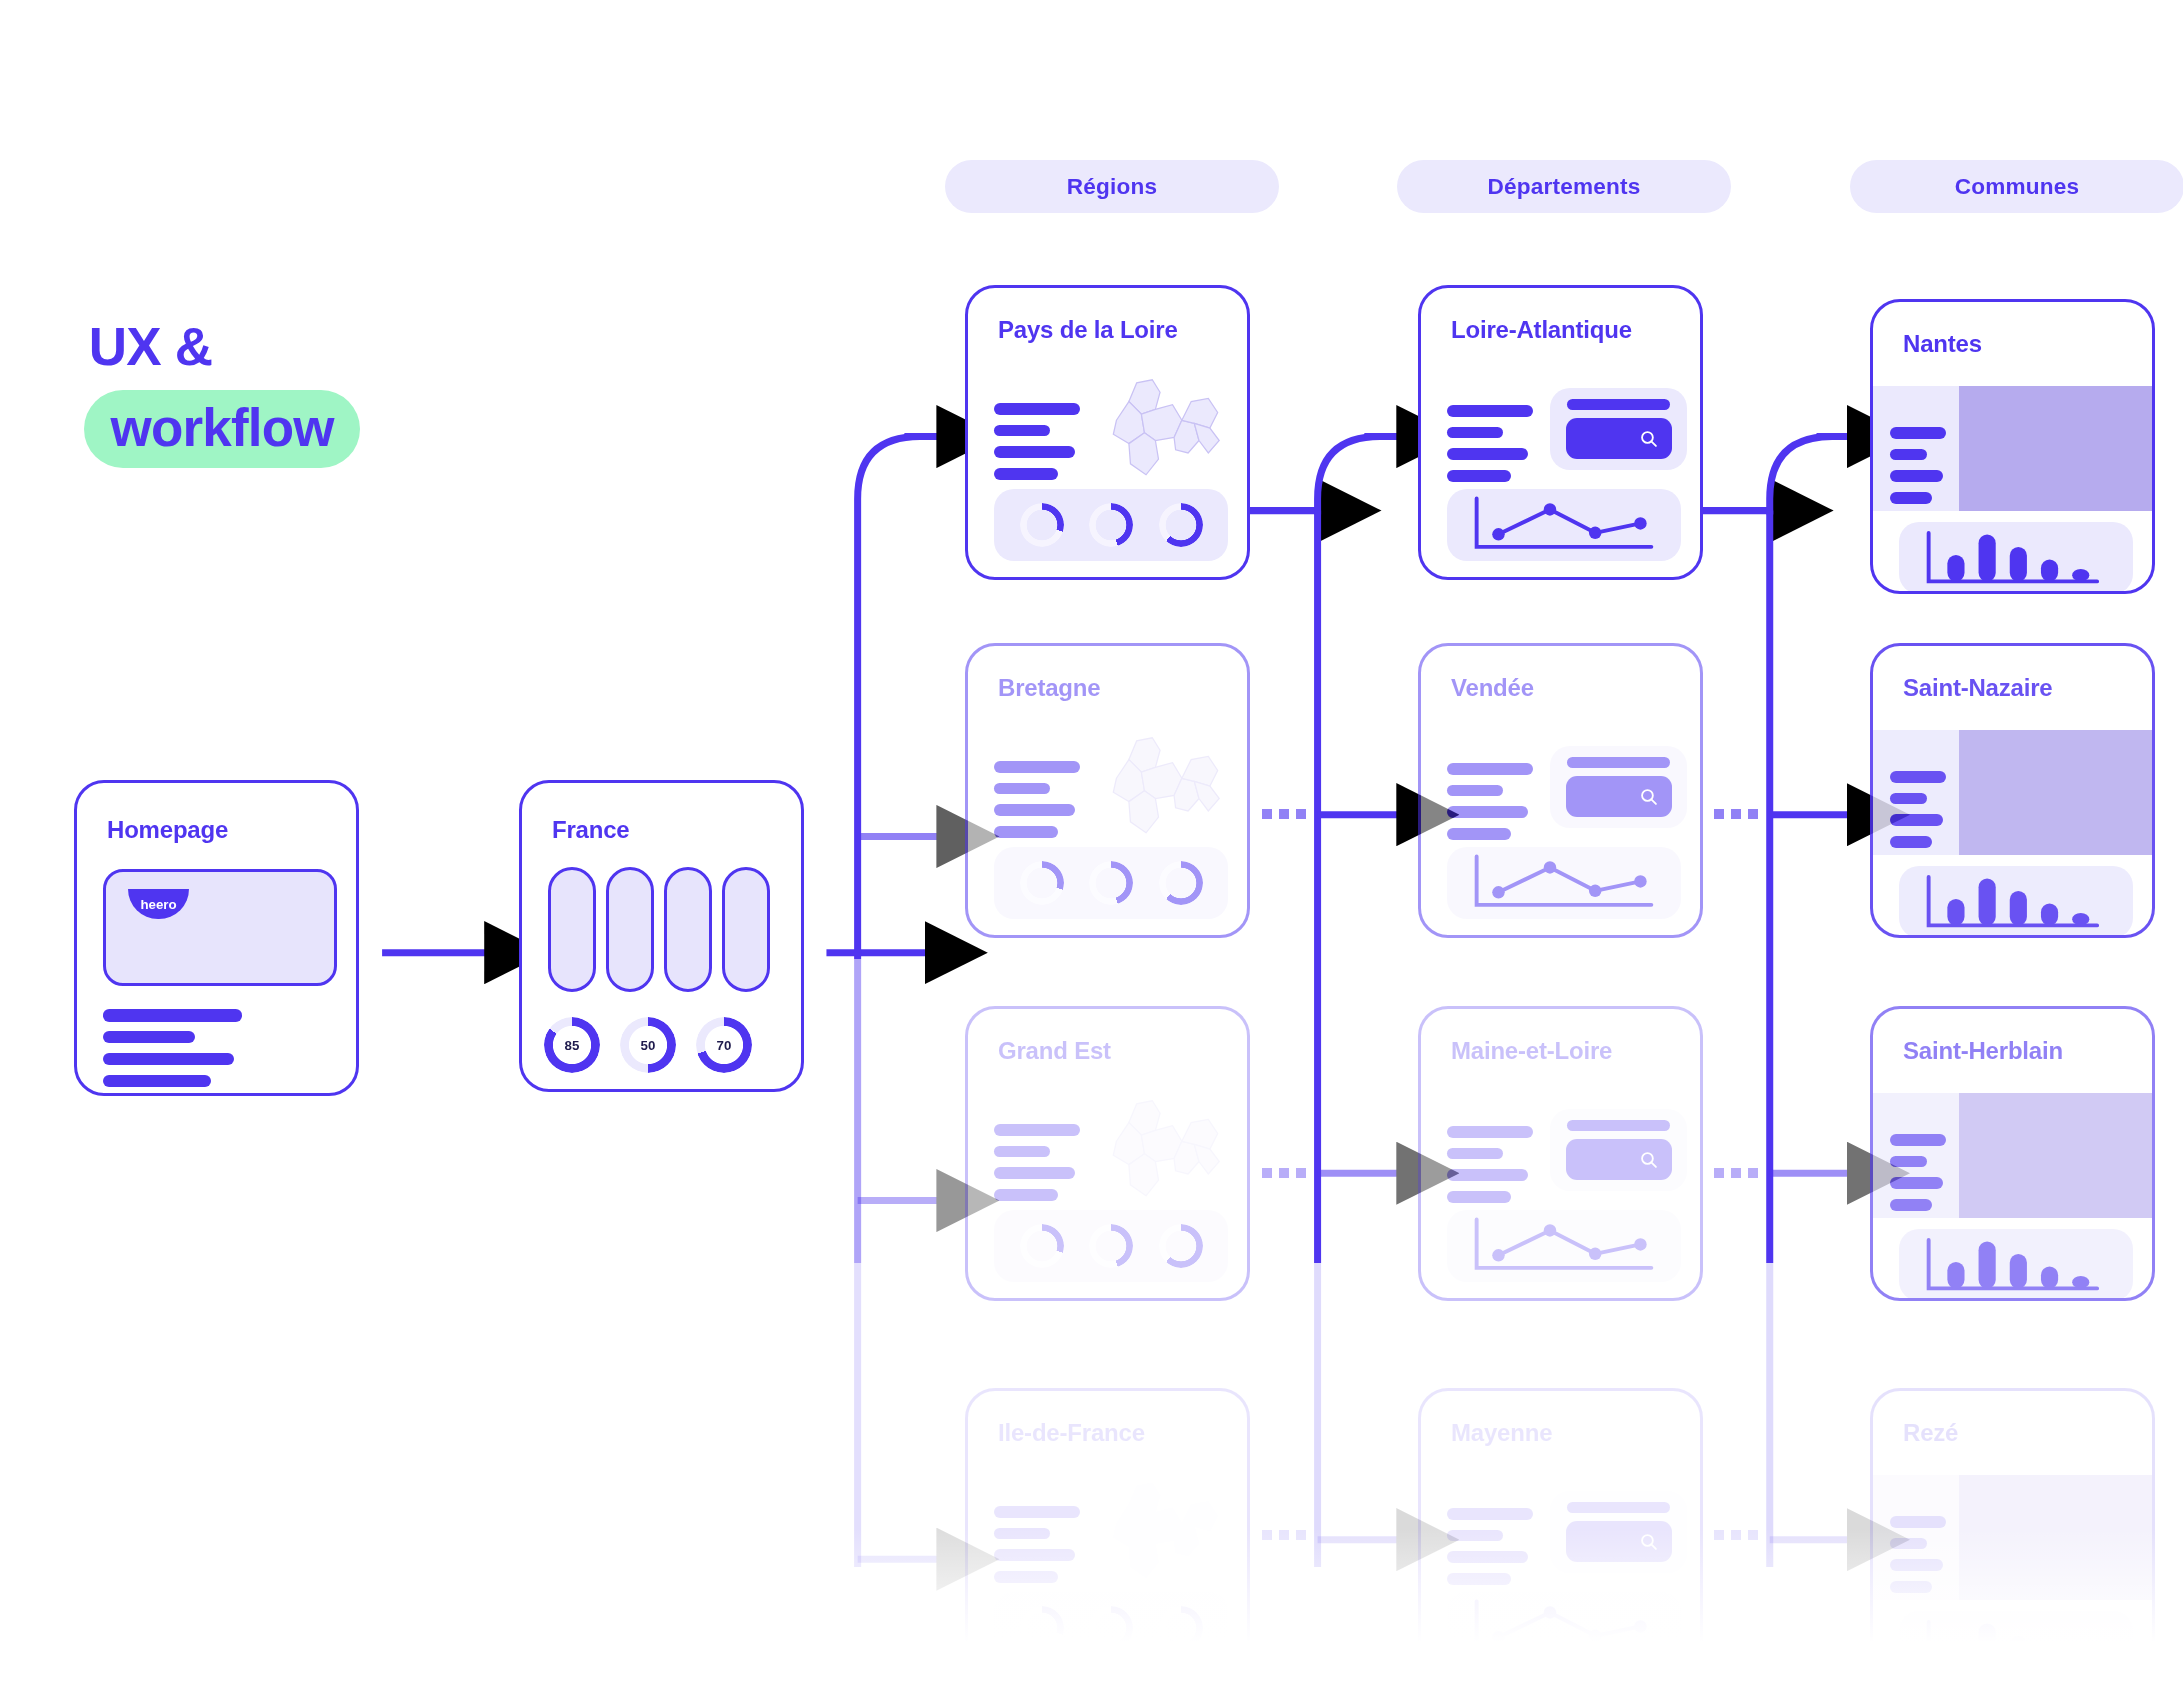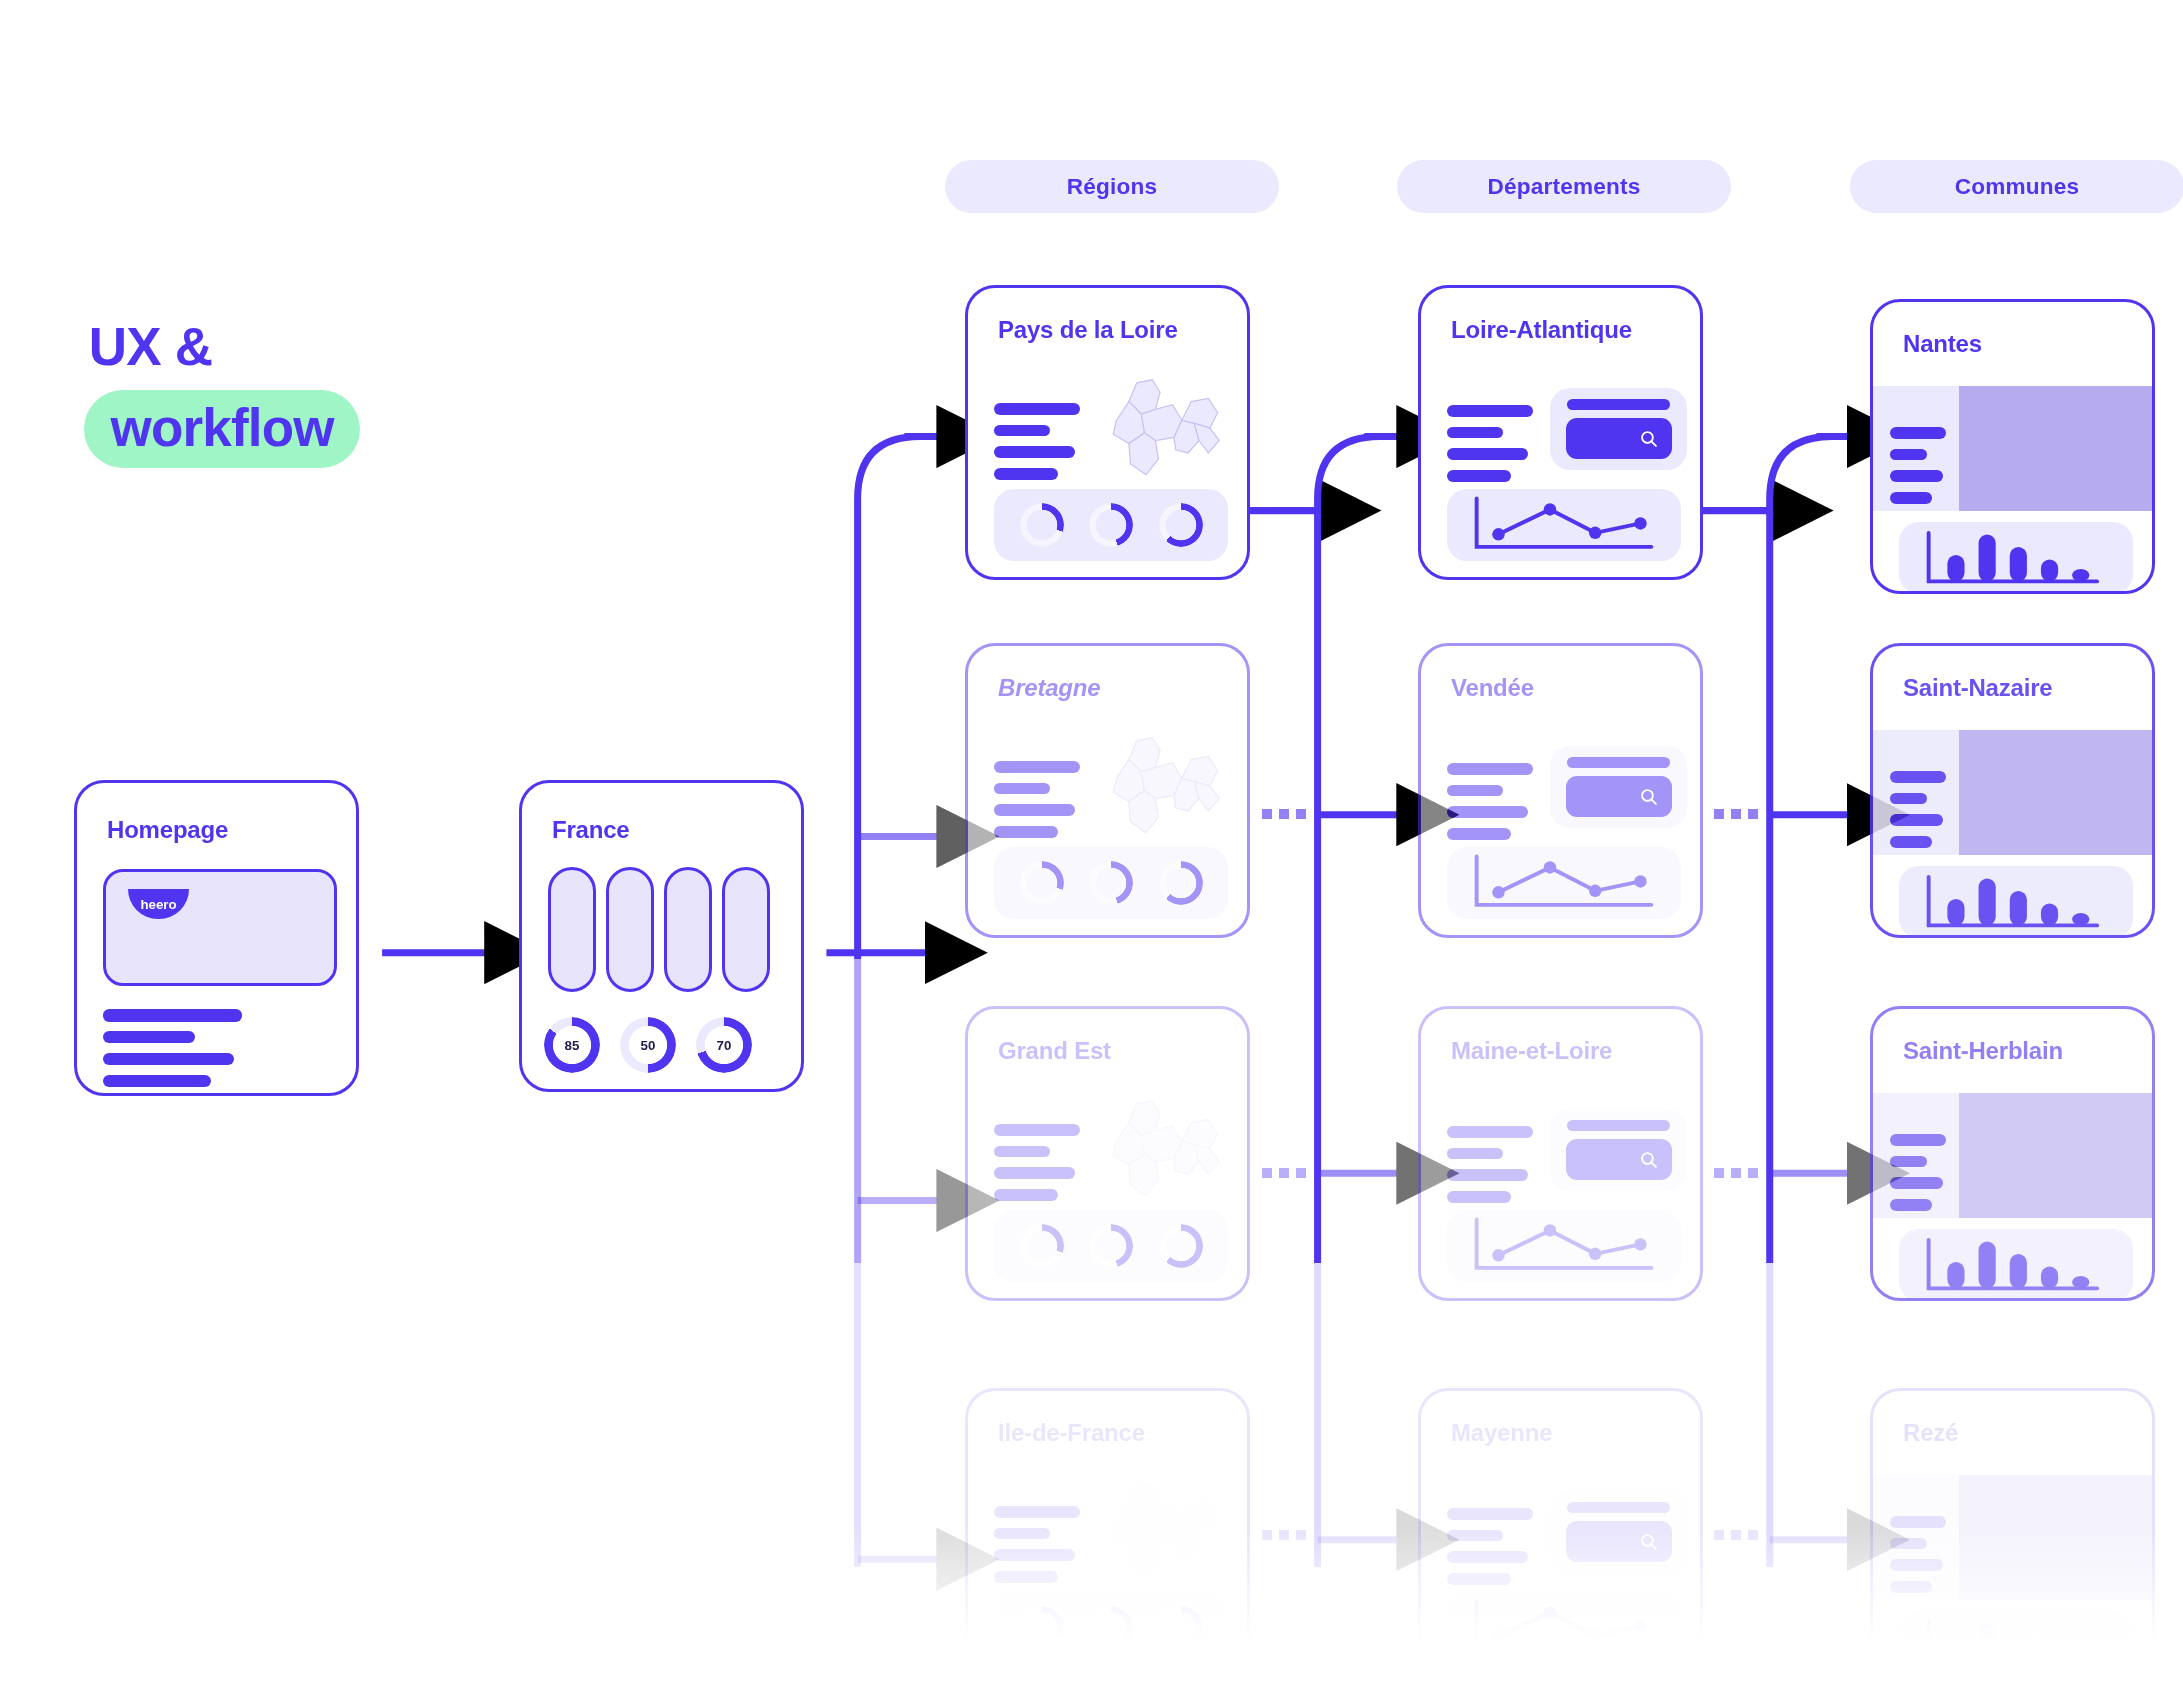--- a/index.html
+++ b/index.html
@@ -289,21 +289,21 @@
       </g>
     </svg>
     <div class="panel donut-panel" style="top:201px;">
       <div class="donut" style="background:conic-gradient(#4f35f0 0deg 108deg,#f6f4fe 108deg 360deg);-webkit-mask:radial-gradient(circle,transparent 15px,#000 15.6px);mask:radial-gradient(circle,transparent 15px,#000 15.6px);"></div>
       <div class="donut" style="background:conic-gradient(#4f35f0 0deg 162deg,#f6f4fe 162deg 360deg);-webkit-mask:radial-gradient(circle,transparent 15px,#000 15.6px);mask:radial-gradient(circle,transparent 15px,#000 15.6px);"></div>
       <div class="donut" style="background:conic-gradient(#4f35f0 0deg 223deg,#f6f4fe 223deg 360deg);-webkit-mask:radial-gradient(circle,transparent 15px,#000 15.6px);mask:radial-gradient(circle,transparent 15px,#000 15.6px);"></div>
     </div>
   </div>
 
   <div class="card sub-card" style="left:965px;top:643px;opacity:.52;">
-    <div class="card-title" style="top:28px;font-style:italic;">Bretagne</div>
+    <div class="card-title" style="top:28px;">Bretagne</div>
     <div class="lines" style="left:26px;top:115px;">
       <i style="width:86px"></i>
         <i style="width:56px"></i>
         <i style="width:81px"></i>
         <i style="width:64px"></i>
     </div>
     <svg class="map-glyph" style="left:139px;top:84px;" width="117" height="109" viewBox="0 0 150 140">
       <g fill="#f3f1fd" stroke="#ddd8f8" stroke-width="1.6">
         <path d="M28 38 L38 14 L58 10 L68 26 L62 48 L44 54 Z"></path>
         <path d="M12 62 L28 38 L44 54 L48 78 L28 92 L8 80 Z"></path>

